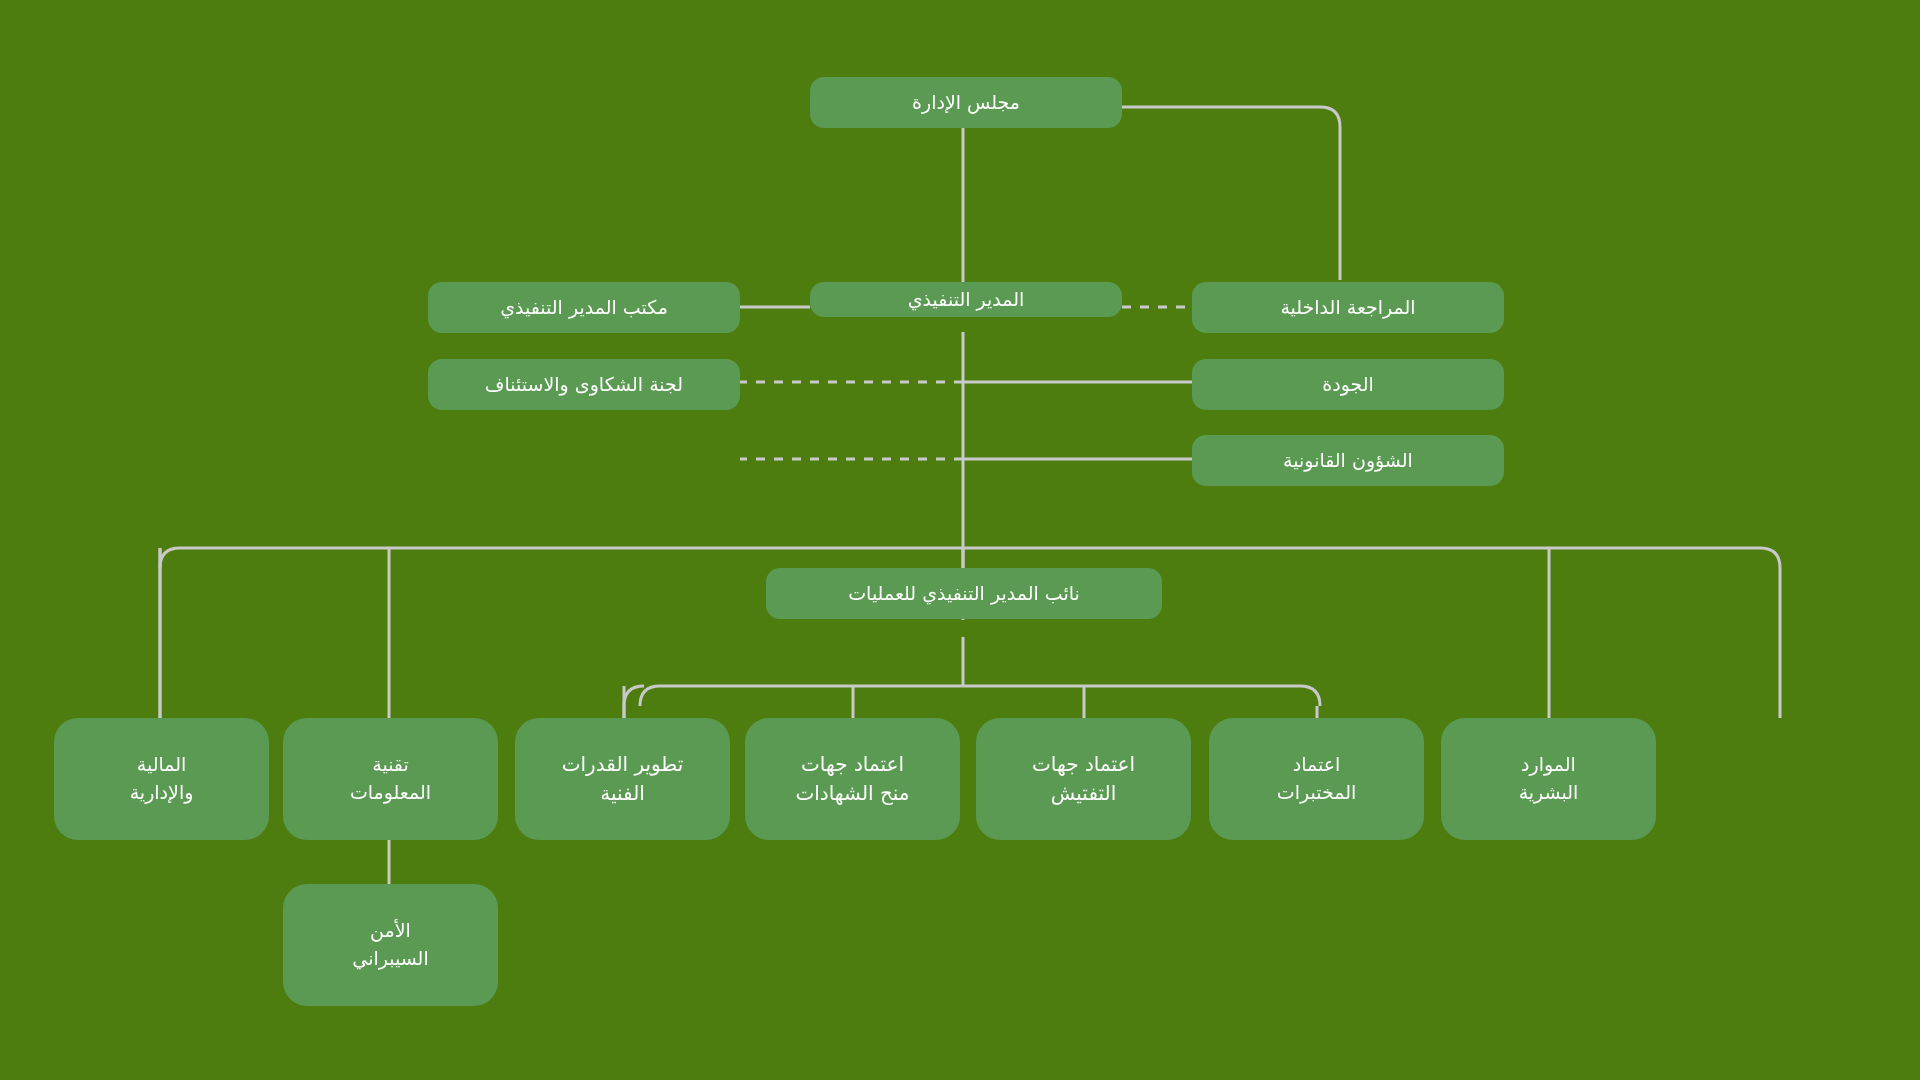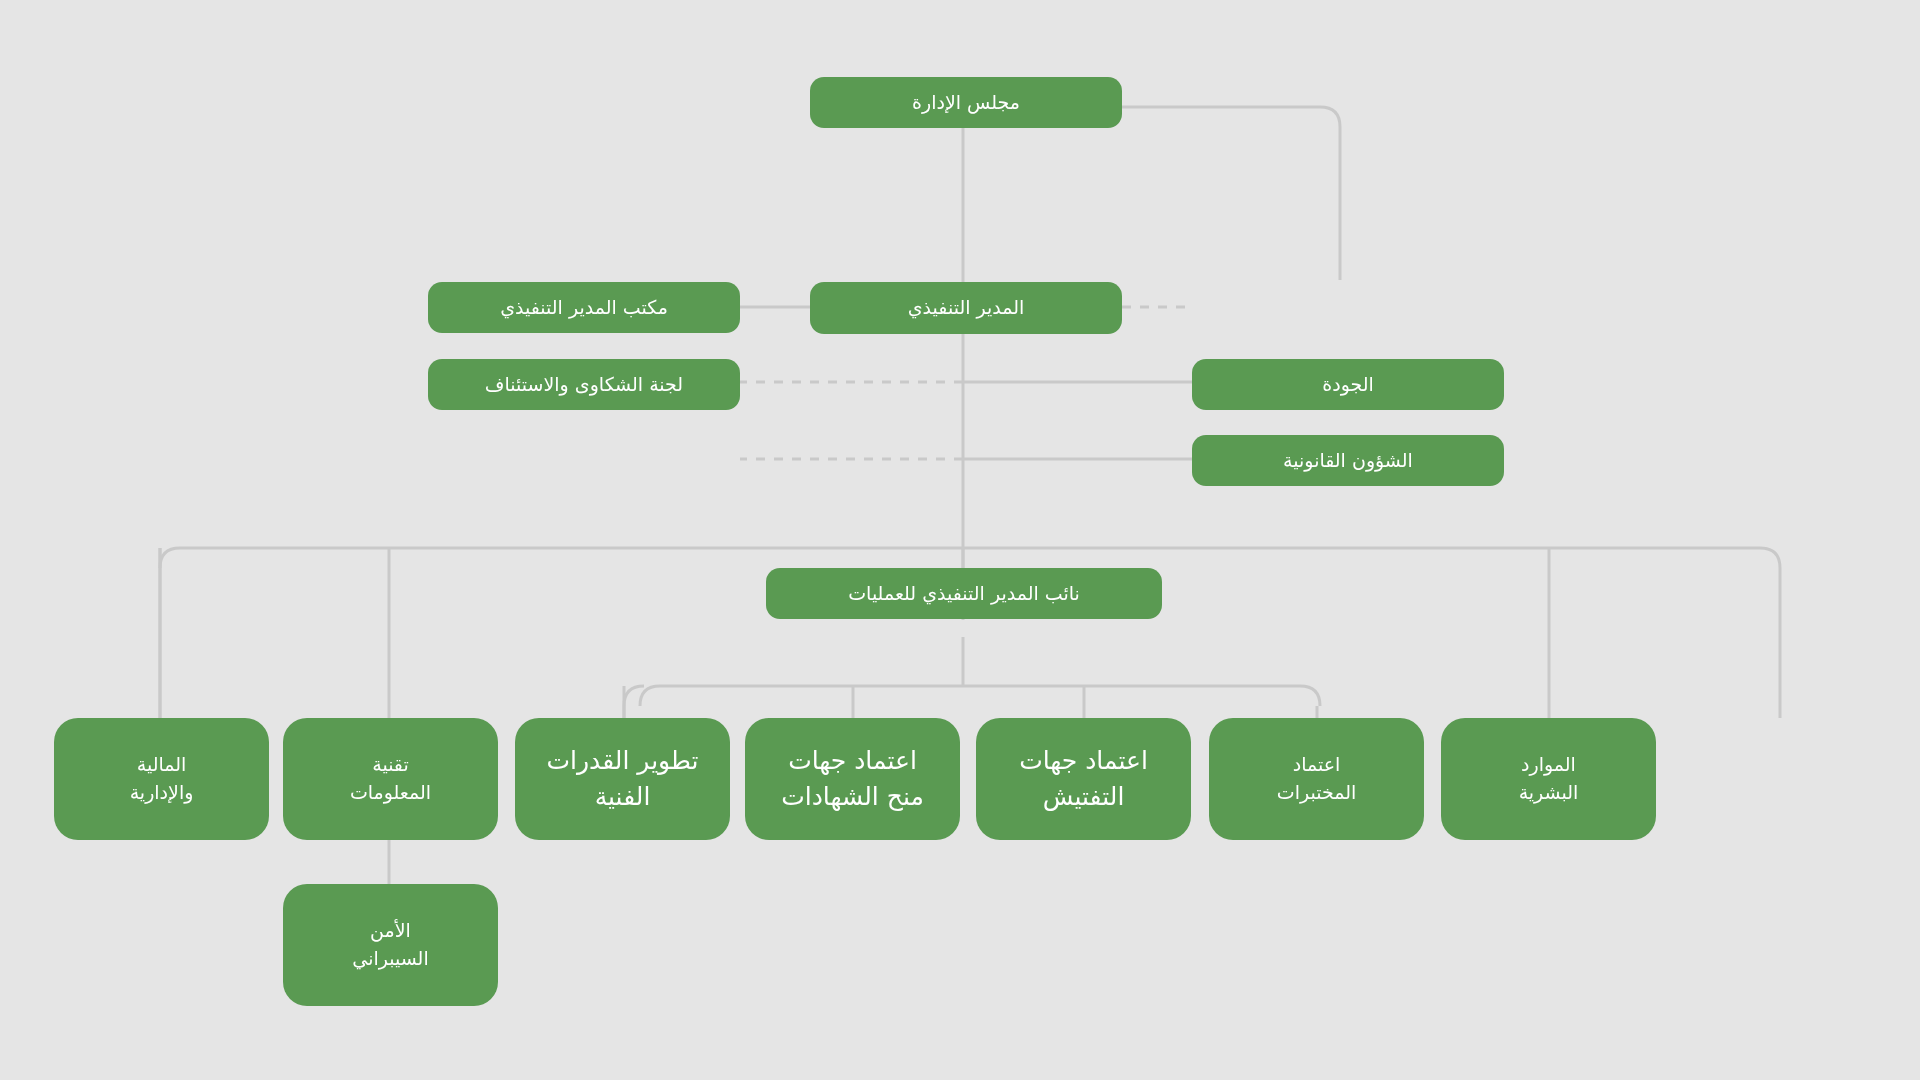--- a/index.html
+++ b/index.html
@@ -7,21 +7,21 @@
     margin: 0; padding: 0;
     width: 1920px; height: 1080px;
     background: #ffffff;
     font-family: "DejaVu Sans", "Liberation Sans", sans-serif;
     overflow: hidden;
   }
   #chart-root {
     position: relative;
     width: 1920px;
     height: 1080px;
-    background: #e5e5e5;
+    background: #4d7c0f;
   }
   #connectors {
     position: absolute;
     left: 0; top: 0;
     width: 1920px; height: 1080px;
     pointer-events: none;
   }
   .node {
     position: absolute;
     background: #5a9a52;
@@ -34,21 +34,21 @@
     direction: rtl;
     font-size: 19px;
     font-weight: 400;
     line-height: 1.45;
     letter-spacing: 0;
     padding: 4px 10px;
     z-index: 5;
     white-space: pre-line;
   }
   .node.tall { border-radius: 24px; }
-  .node.small-text { font-size: 25px; }
+  .node.small-text { font-size: 20px; }
 </style>
 </head>
 <body>
 
 <div id="chart-root">
 
   <svg id="connectors" viewBox="0 0 1920 1080" width="1920" height="1080">
     <g fill="none" stroke="#c9c9c9" stroke-width="3">
 
       <path d="M 1122 107 H 1320 Q 1340 107 1340 127 V 280"></path>
@@ -87,22 +87,23 @@
 
       <path d="M 389 840 V 884"></path>
 
     </g>
   </svg>
 
   <div class="node" style="left:810px; top:77px; width:312px; height:51px;">مجلس الإدارة</div>
 
   <div class="node" style="left:428px; top:282px; width:312px; height:51px;">مكتب المدير التنفيذي</div>
 
-  <div class="node" style="left:810px; top:282px; width:312px; height:52px;">المدير التنفيذي</div>
+  <div class="node" style="left:810px; top:282px; width:312px; height:35px;">المدير التنفيذي</div>
 
+  <div class="node" style="left:1192px; top:282px; width:312px; height:51px;">المراجعة الداخلية</div>
 
   <div class="node" style="left:428px; top:359px; width:312px; height:51px;">لجنة الشكاوى والاستئناف</div>
 
   <div class="node" style="left:1192px; top:359px; width:312px; height:51px;text-align:right;">الجودة</div>
 
 
   <div class="node" style="left:1192px; top:435px; width:312px; height:51px;">الشؤون القانونية</div>
 
   <div class="node" style="left:766px; top:568px; width:396px; height:51px;">نائب المدير التنفيذي للعمليات</div>
 

